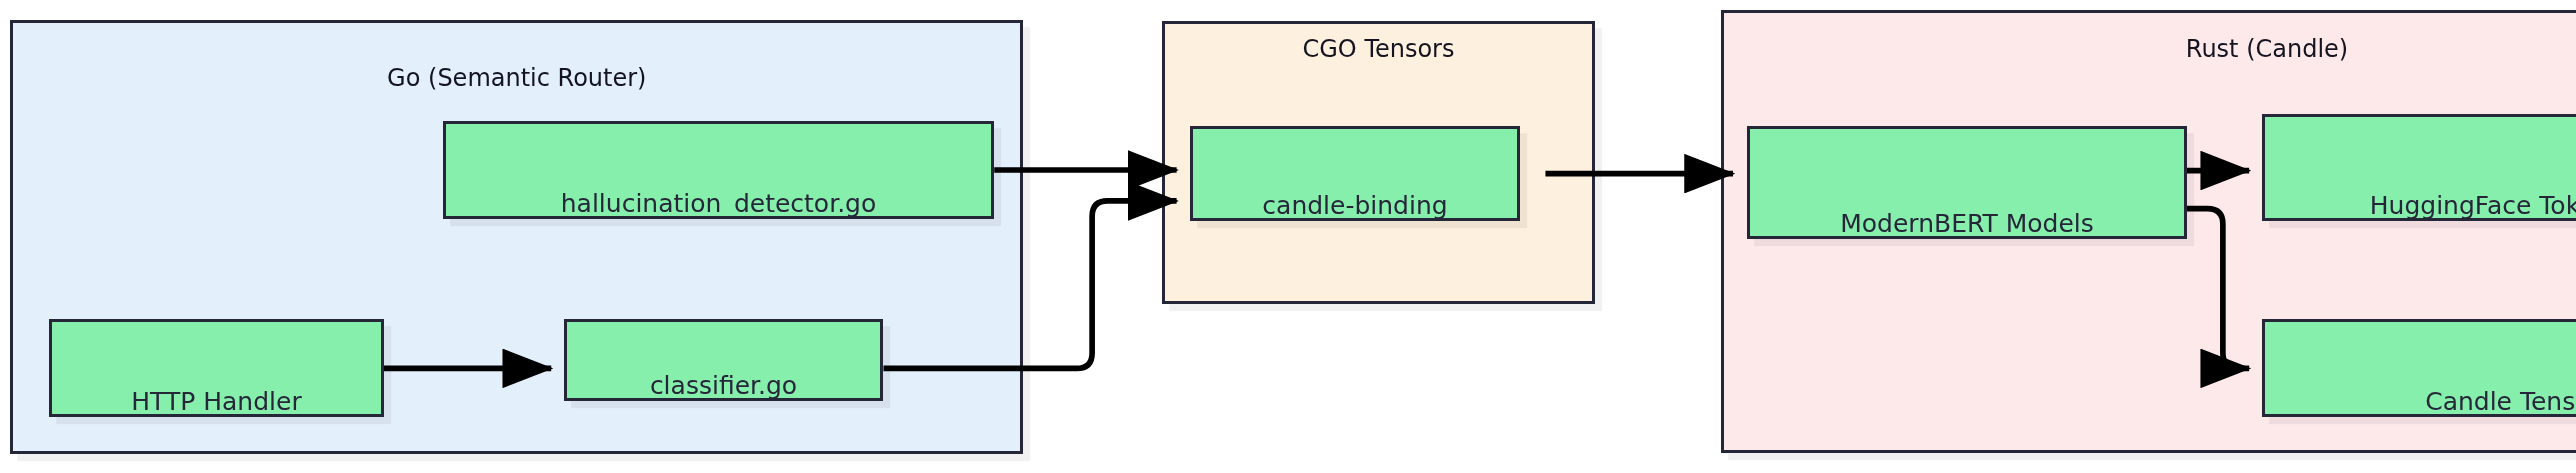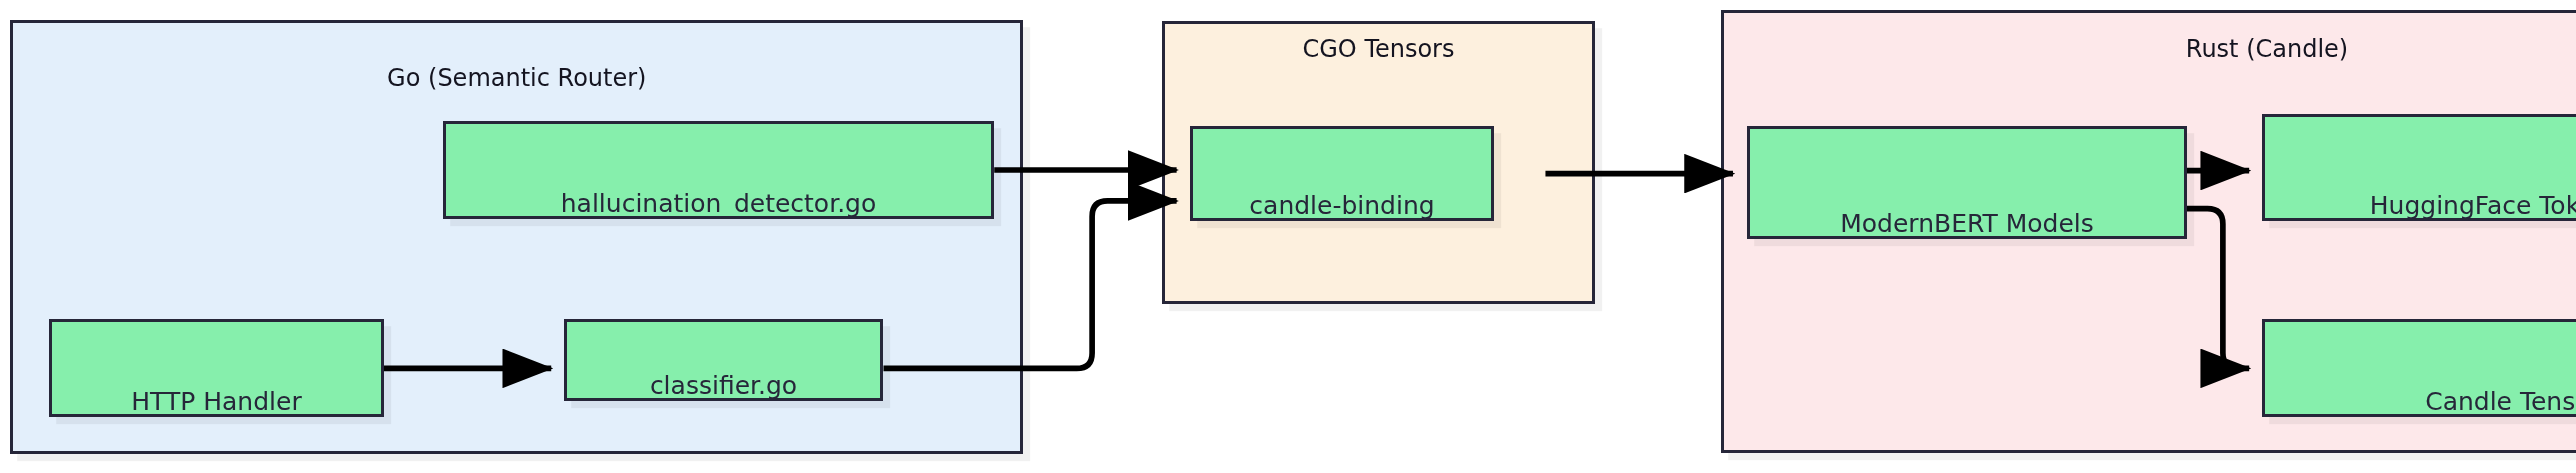--- a/index.html
+++ b/index.html
@@ -79,21 +79,21 @@
   .n-hallu {
     left: 443px; top: 121px; width: 551px; height: 98px;
   }
   .n-http {
     left: 49px; top: 319px; width: 335px; height: 98px;
   }
   .n-classifier {
     left: 564px; top: 319px; width: 319px; height: 82px;
   }
   .n-candle-binding {
-    left: 1190px; top: 126px; width: 304px; height: 95px;
+    left: 1190px; top: 126px; width: 330px; height: 95px;
   }
   .n-modernbert {
     left: 1747px; top: 126px; width: 440px; height: 113px;
   }
   .n-hf {
     left: 2262px; top: 114px; width: 515px; height: 107px;
   }
   .n-tensors {
     left: 2262px; top: 319px; width: 515px; height: 98px;
   }

